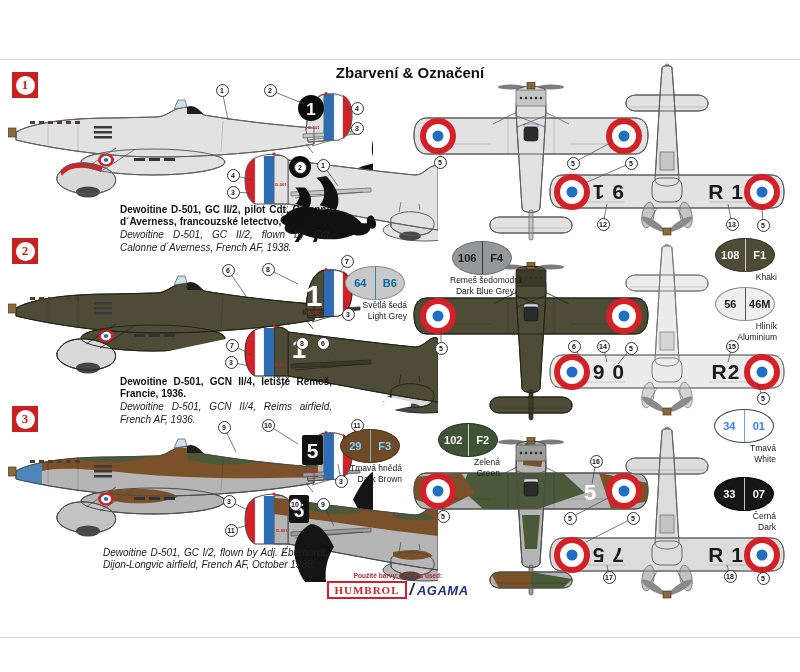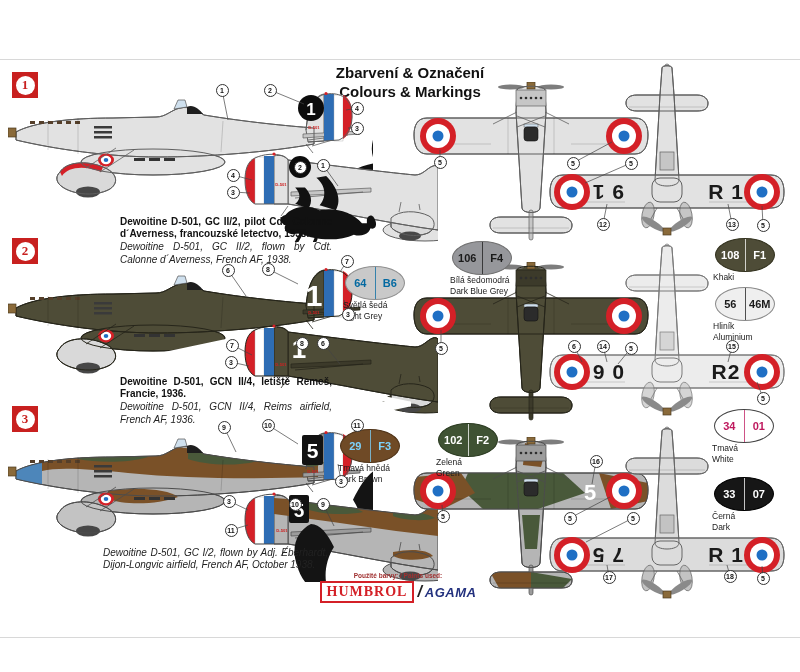--- a/index.html
+++ b/index.html
@@ -19,41 +19,41 @@
   .section-badge .ring{width:19px;height:19px;background:#fff;border-radius:50%;
          display:flex;align-items:center;justify-content:center;
          font-weight:bold;font-size:13px;color:var(--badge-red);font-family:"Liberation Serif",serif;}
 
   
   .caption{position:absolute;font-size:10px;line-height:1.22;text-align:justify;}
   .caption .cz{font-weight:bold;color:#111;margin:0 0 1px 0;}
   .caption .en{font-style:italic;color:#222;margin:0;}
 
   
-  .swatch{position:absolute;width:64px;text-align:left;}
+  .swatch{position:absolute;width:64px;text-align:right;}
   .swatch .oval{position:relative;width:58px;height:32px;margin:0 auto;border-radius:50%;
         border:1px solid #888;display:flex;align-items:stretch;overflow:hidden;}
   .swatch .oval span.code{flex:1;display:flex;align-items:center;justify-content:center;
         font-weight:bold;font-size:11px;}
   .swatch .oval .div{width:1px;background:currentColor;opacity:.75;}
   .swatch .nm{font-size:8.5px;line-height:1.15;color:#1a1a1a;white-space:nowrap;margin-top:1px;}
 
   
   #leader-lines{position:absolute;left:0;top:0;pointer-events:none;}
   #leader-lines line{stroke:#444;stroke-width:.7;}
   .callout{position:absolute;width:13px;height:13px;border-radius:50%;background:#fff;
         border:1px solid #333;box-sizing:border-box;display:flex;align-items:center;justify-content:center;
         font-size:7px;font-weight:bold;color:#111;z-index:30;}
 
   
   .paints{position:absolute;left:318px;top:572px;width:160px;text-align:center;}
   .paints-label{font-size:6.5px;color:#a03030;font-weight:bold;margin-bottom:2px;}
   .brands{display:flex;align-items:center;justify-content:center;gap:3px;}
   .humbrol{border:2px solid var(--humbrol-red);color:var(--humbrol-red);font-weight:bold;
-        font-size:14px;letter-spacing:1px;padding:1px 5px;background:#fff;font-family:"Liberation Serif",serif;}
+        font-size:11px;letter-spacing:1px;padding:1px 5px;background:#fff;font-family:"Liberation Serif",serif;}
   .slash{font-size:16px;font-weight:bold;font-style:italic;color:#222;}
   .agama{color:var(--agama-blue);font-weight:bold;font-style:italic;font-size:13px;letter-spacing:.5px;}
 
   
   .s1{--body:#e2e2e2;--stroke:#5f5f5f;--shade:#c6c6c6;--spat:#d9d9d9;}
   .s2{--body:#4e4c37;--stroke:#26251a;--shade:#3c3a2a;--spat:#d9d9d9;}
   .s3{--body:#b5b5b5;--stroke:#4c4c4c;--shade:#9c9c9c;--spat:#c3c3c3;}
   svg.alum{--body:#ececec;--stroke:#7a7a7a;--shade:#d5d5d5;}
   svg.ltgrey{--body:#dcdcdc;--stroke:#666666;--shade:#c3c3c3;}
 
@@ -244,21 +244,20 @@
     </clipPath>
   </defs>
 </svg>
 
 <div class="page">
   <div class="rule top"></div>
   <div class="rule bottom"></div>
 
   <div class="title">
     <div>Zbarvení &amp; Označení</div>
-    <div>Colours &amp; Markings</div>
   </div>
 
   <div class="section-badge" style="left:12px;top:72px;">
     <span class="ring">1</span>
   </div>
   <div class="section-badge" style="left:12px;top:238px;">
     <span class="ring">2</span>
   </div>
   <div class="section-badge" style="left:12px;top:406px;">
     <span class="ring">3</span>
@@ -285,21 +284,21 @@
     <svg class="illus top" width="236" height="160" viewBox="0 0 236 160">
       <use href="#top-base"></use>
         <use href="#top-detail"></use>
     </svg>
     <svg class="illus bottom" width="236" height="178" viewBox="0 0 236 178">
       <use href="#bot-base"></use>
         <use href="#bot-detail"></use>
       <text class="uw" x="59" y="137" transform="rotate(180 59 130)">9 1</text>
       <text class="uw" x="177" y="137">R 1</text>
     </svg>
-    <div class="caption" style="left:120px;top:216px;width:212px;">
+    <div class="caption" style="left:120px;top:204px;width:212px;">
       <p class="cz">Dewoitine D-501, GC II/2, pilot Cdt. Calonne d´Averness, francouzské letectvo, 1938.</p>
       <p class="en">Dewoitine D-501, GC II/2, flown by Cdt. Calonne d´Averness, French AF, 1938.</p>
     </div>
   </div>
 
   <div class="scheme s2">
     <svg class="illus side" width="365" height="118" viewBox="0 0 365 118">
       <use href="#side-base"></use>
       <use href="#side-detail"></use>
       <use href="#trident" transform="translate(120,41)"></use>
@@ -485,21 +484,21 @@
     <div class="nm cz">Světlá šedá</div>
     <div class="nm en">Light Grey</div>
   </div>
 
   <div class="swatch" style="left: 450px; top: 241px;">
     <div class="oval" style="background: rgb(150, 151, 155); border-color: rgb(112, 112, 112); color: rgb(26, 26, 26);">
       <span class="code c1">106</span>
       <span class="div"></span>
       <span class="code c2">F4</span>
     </div>
-    <div class="nm cz">Bílá šedomodrá</div>
+    <div class="nm cz">Remeš šedomodrá</div>
     <div class="nm en">Dark Blue Grey</div>
   </div>
 
   <div class="swatch" style="left: 713px; top: 238px;">
     <div class="oval" style="background: rgb(78, 76, 55); border-color: rgb(51, 50, 31); color: rgb(255, 255, 255);">
       <span class="code c1">108</span>
       <span class="div"></span>
       <span class="code c2">F1</span>
     </div>
     <div class="nm cz">Khaki</div>
@@ -530,21 +529,21 @@
     <div class="oval" style="background: rgb(63, 82, 51); border-color: rgb(42, 58, 32); color: rgb(255, 255, 255);">
       <span class="code c1">102</span>
       <span class="div"></span>
       <span class="code c2">F2</span>
     </div>
     <div class="nm cz">Zelená</div>
     <div class="nm en">Green</div>
   </div>
 
   <div class="swatch" style="left: 712px; top: 409px;">
-    <div class="oval" style="background: rgb(255, 255, 255); border-color: rgb(68, 68, 68); color: #be185d;">
+    <div class="oval" style="background: rgb(255, 255, 255); border-color: rgb(68, 68, 68); color: #3b82f6;">
       <span class="code c1">34</span>
       <span class="div"></span>
       <span class="code c2">01</span>
     </div>
     <div class="nm cz">Tmavá</div>
     <div class="nm en">White</div>
   </div>
 
   <div class="swatch" style="left: 712px; top: 477px;">
     <div class="oval" style="background: rgb(22, 22, 22); border-color: rgb(0, 0, 0); color: rgb(255, 255, 255);">

